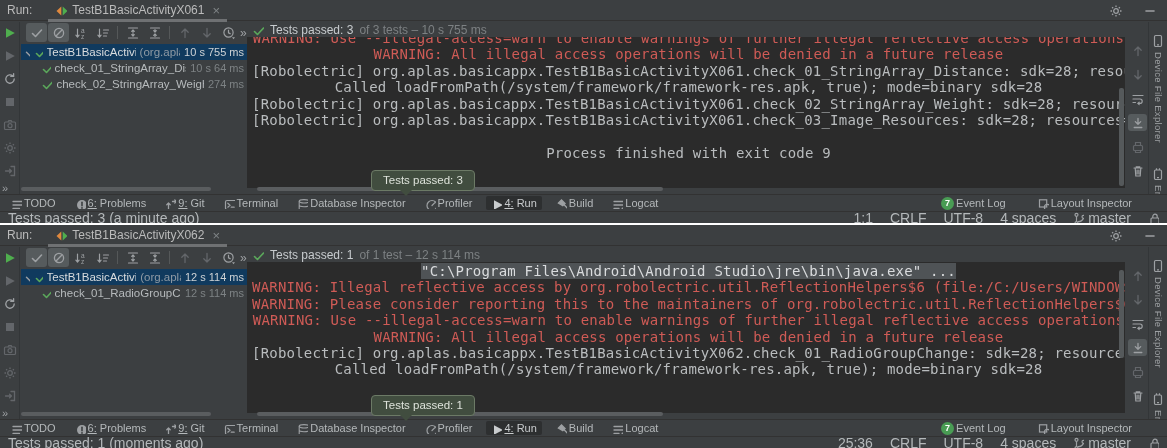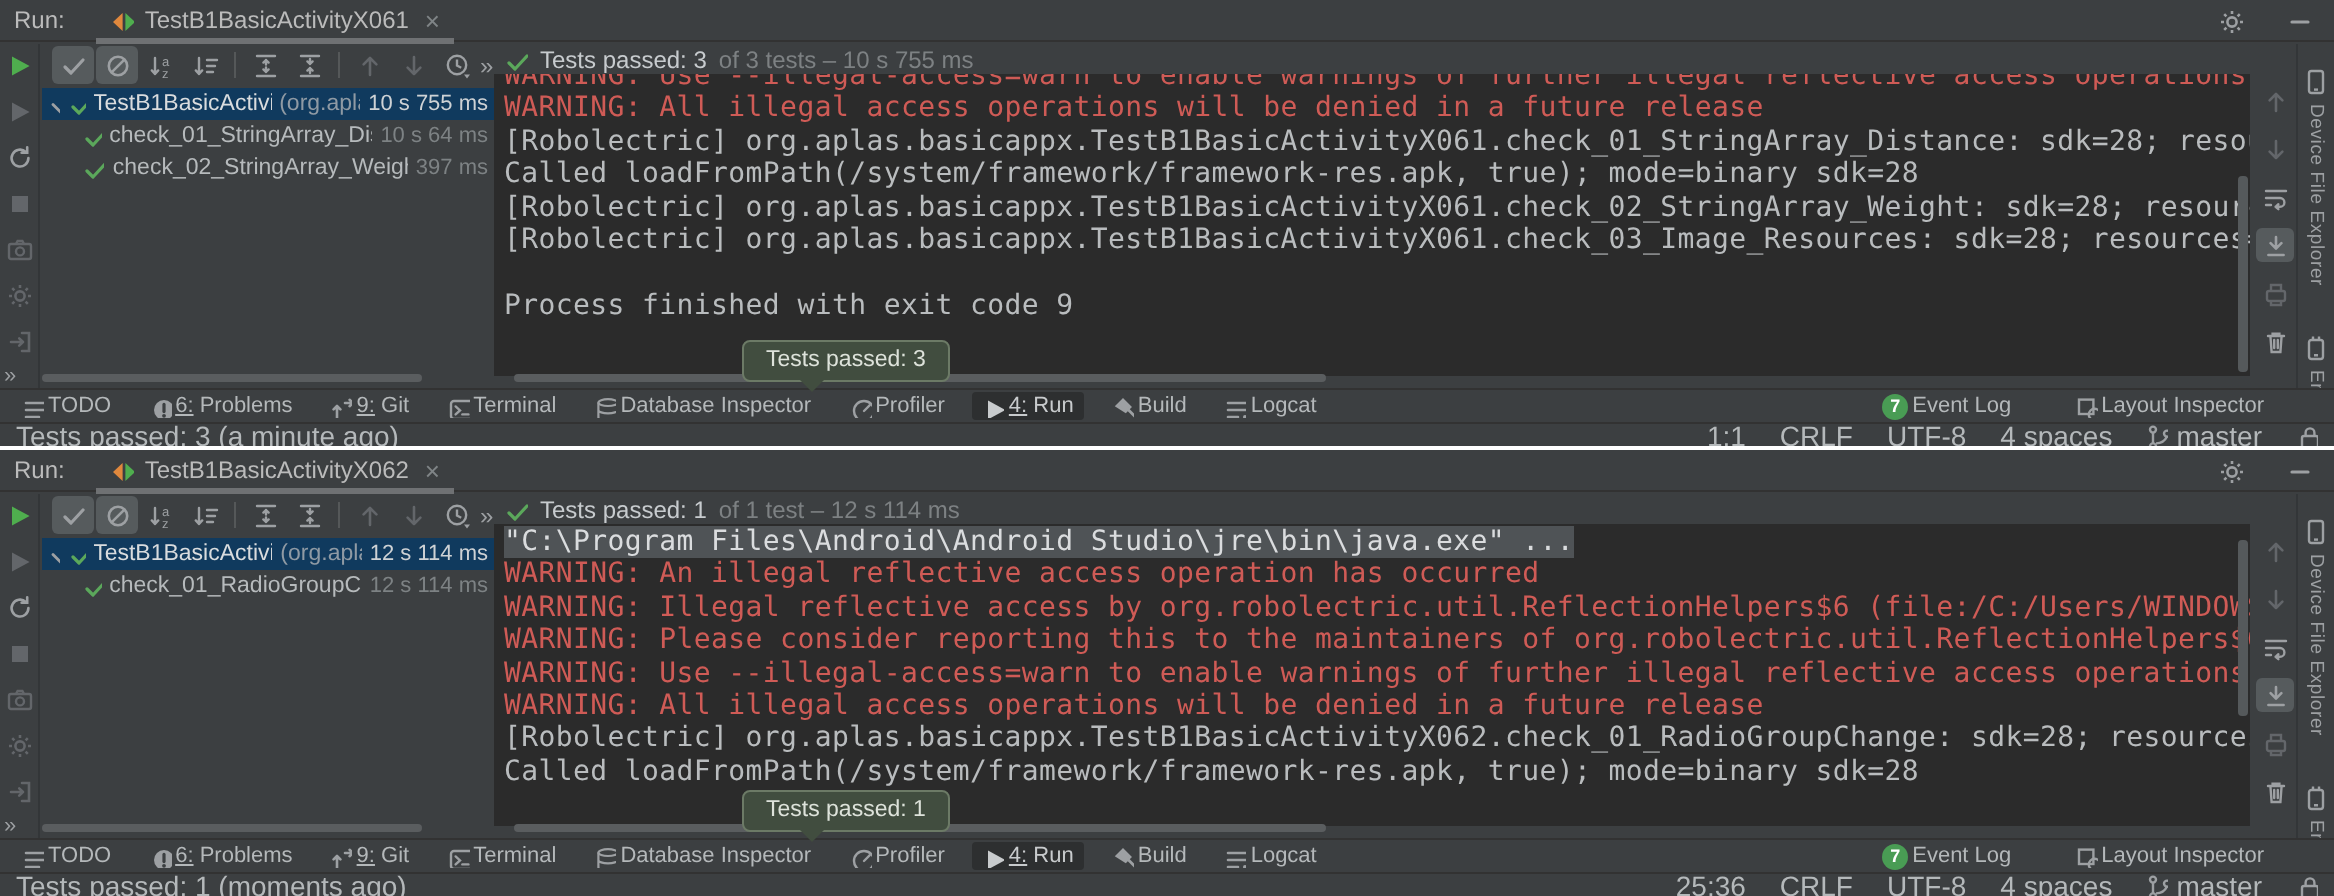--- a/index.html
+++ b/index.html
@@ -1,19 +1,19 @@
 <!DOCTYPE html>
 <html><head>
 <meta charset="utf-8">
 <style>
   html,body{margin:0;padding:0;}
   body{width:1167px;height:448px;overflow:hidden;background:#ffffff;
        font-family:"Liberation Sans",sans-serif;}
   *{box-sizing:border-box;}
-  .panel{position:relative;width:1167px;height:223px;background:#3c3f41;overflow:hidden;color:#bbb;}
+  .panel{position:relative;width:1167px;height:223px;background:#3c3f41;overflow:hidden;color:#bbb;text-align:center;}
   .seam{height:2px;background:#ffffff;}
 
   
   .tabbar{position:absolute;top:0;left:0;right:0;height:21px;background:#3c3f41;
           border-bottom:1px solid #323232;display:flex;align-items:center;}
   .run-label{margin-left:7px;font-size:12px;color:#bbbbbb;}
   .tab{position:relative;margin-left:16px;height:21px;display:flex;align-items:center;gap:5px;padding:0 7px;}
   .tab-underline{position:absolute;left:0;right:0;bottom:-1px;height:3px;background:#6f7173;}
   .tab-title{font-size:12px;color:#bbbbbb;white-space:nowrap;}
   .tab-close{color:#7f8486;font-size:13px;line-height:13px;margin-left:3px;}
@@ -370,21 +370,21 @@
           </svg>
           <span class="t-name">check_01_StringArray_Distance</span>
           <span class="t-dur">10 s 64 ms</span>
         </div>
 
         <div class="tree-row child">
           <svg class="i i12 c-tgreen">
             <use href="#s-check"></use>
           </svg>
           <span class="t-name">check_02_StringArray_Weight</span>
-          <span class="t-dur">397 ms</span>
+          <span class="t-dur">274 ms</span>
         </div>
 
       </div>
   </div>
 
   <div class="console clip-top">
     <div class="clines">
 
         <div class="cline"><span class="ctext error">WARNING: Use --illegal-access=warn to enable warnings of further illegal reflective access operations</span></div>
 
@@ -676,21 +676,20 @@
           <span class="t-dur">12 s 114 ms</span>
         </div>
       </div>
   </div>
 
   <div class="console">
     <div class="clines">
 
         <div class="cline"><span class="ctext highlight">"C:\Program Files\Android\Android Studio\jre\bin\java.exe" ...</span></div>
 
-        <div class="cline"><span class="ctext error">WARNING: An illegal reflective access operation has occurred</span></div>
 
         <div class="cline"><span class="ctext error">WARNING: Illegal reflective access by org.robolectric.util.ReflectionHelpers$6 (file:/C:/Users/WINDOWS%2010/.gradle/caches/modules-2/files-2.</span></div>
 
         <div class="cline"><span class="ctext error">WARNING: Please consider reporting this to the maintainers of org.robolectric.util.ReflectionHelpers$6</span></div>
 
         <div class="cline"><span class="ctext error">WARNING: Use --illegal-access=warn to enable warnings of further illegal reflective access operations</span></div>
 
         <div class="cline"><span class="ctext error">WARNING: All illegal access operations will be denied in a future release</span></div>
 
         <div class="cline"><span class="ctext">[Robolectric] org.aplas.basicappx.TestB1BasicActivityX062.check_01_RadioGroupChange: sdk=28; resources=BINARY</span></div>

